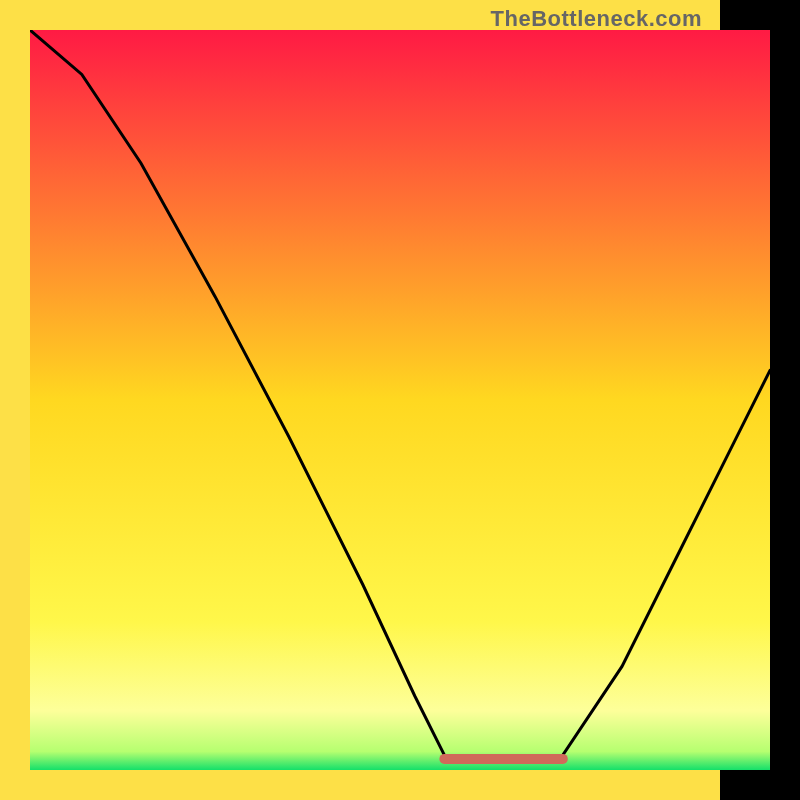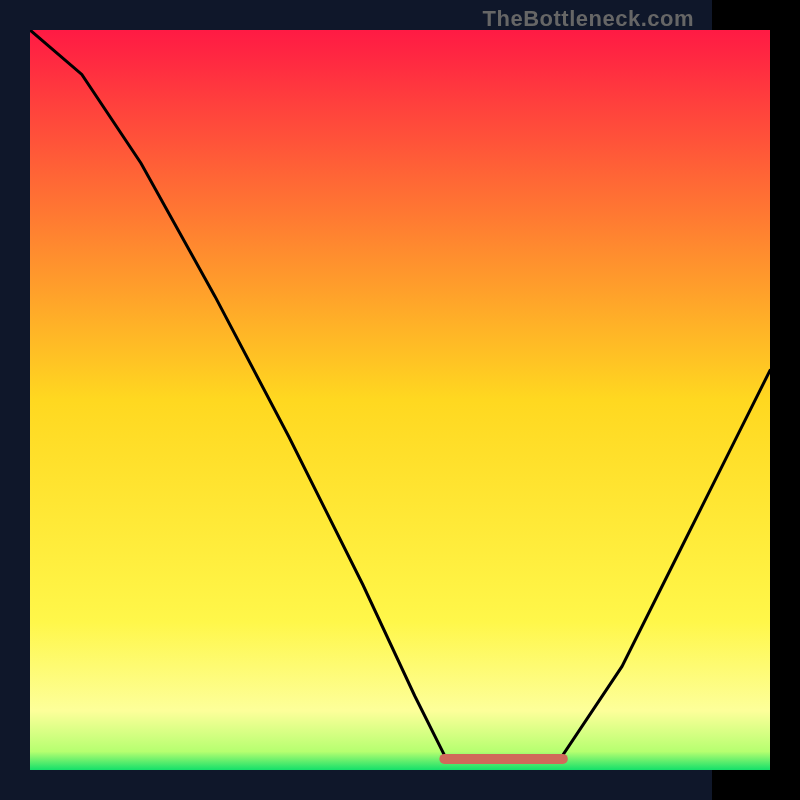--- a/index.html
+++ b/index.html
@@ -8,21 +8,22 @@
     width: 800px;
     height: 800px;
     background: #000;
     overflow: hidden;
     font-family: Arial, Helvetica, sans-serif;
   }
   .frame {
     position: relative;
     width: 712px;
     height: 800px;
-    background: #0f172a;
+    background: #fde047;
+    padding-left: 8px;
   }
   .watermark {
     position: absolute;
     top: 6px;
     right: 18px;
     color: #666;
     font-size: 22px;
     font-weight: 600;
     letter-spacing: 0.5px;
     z-index: 10;

